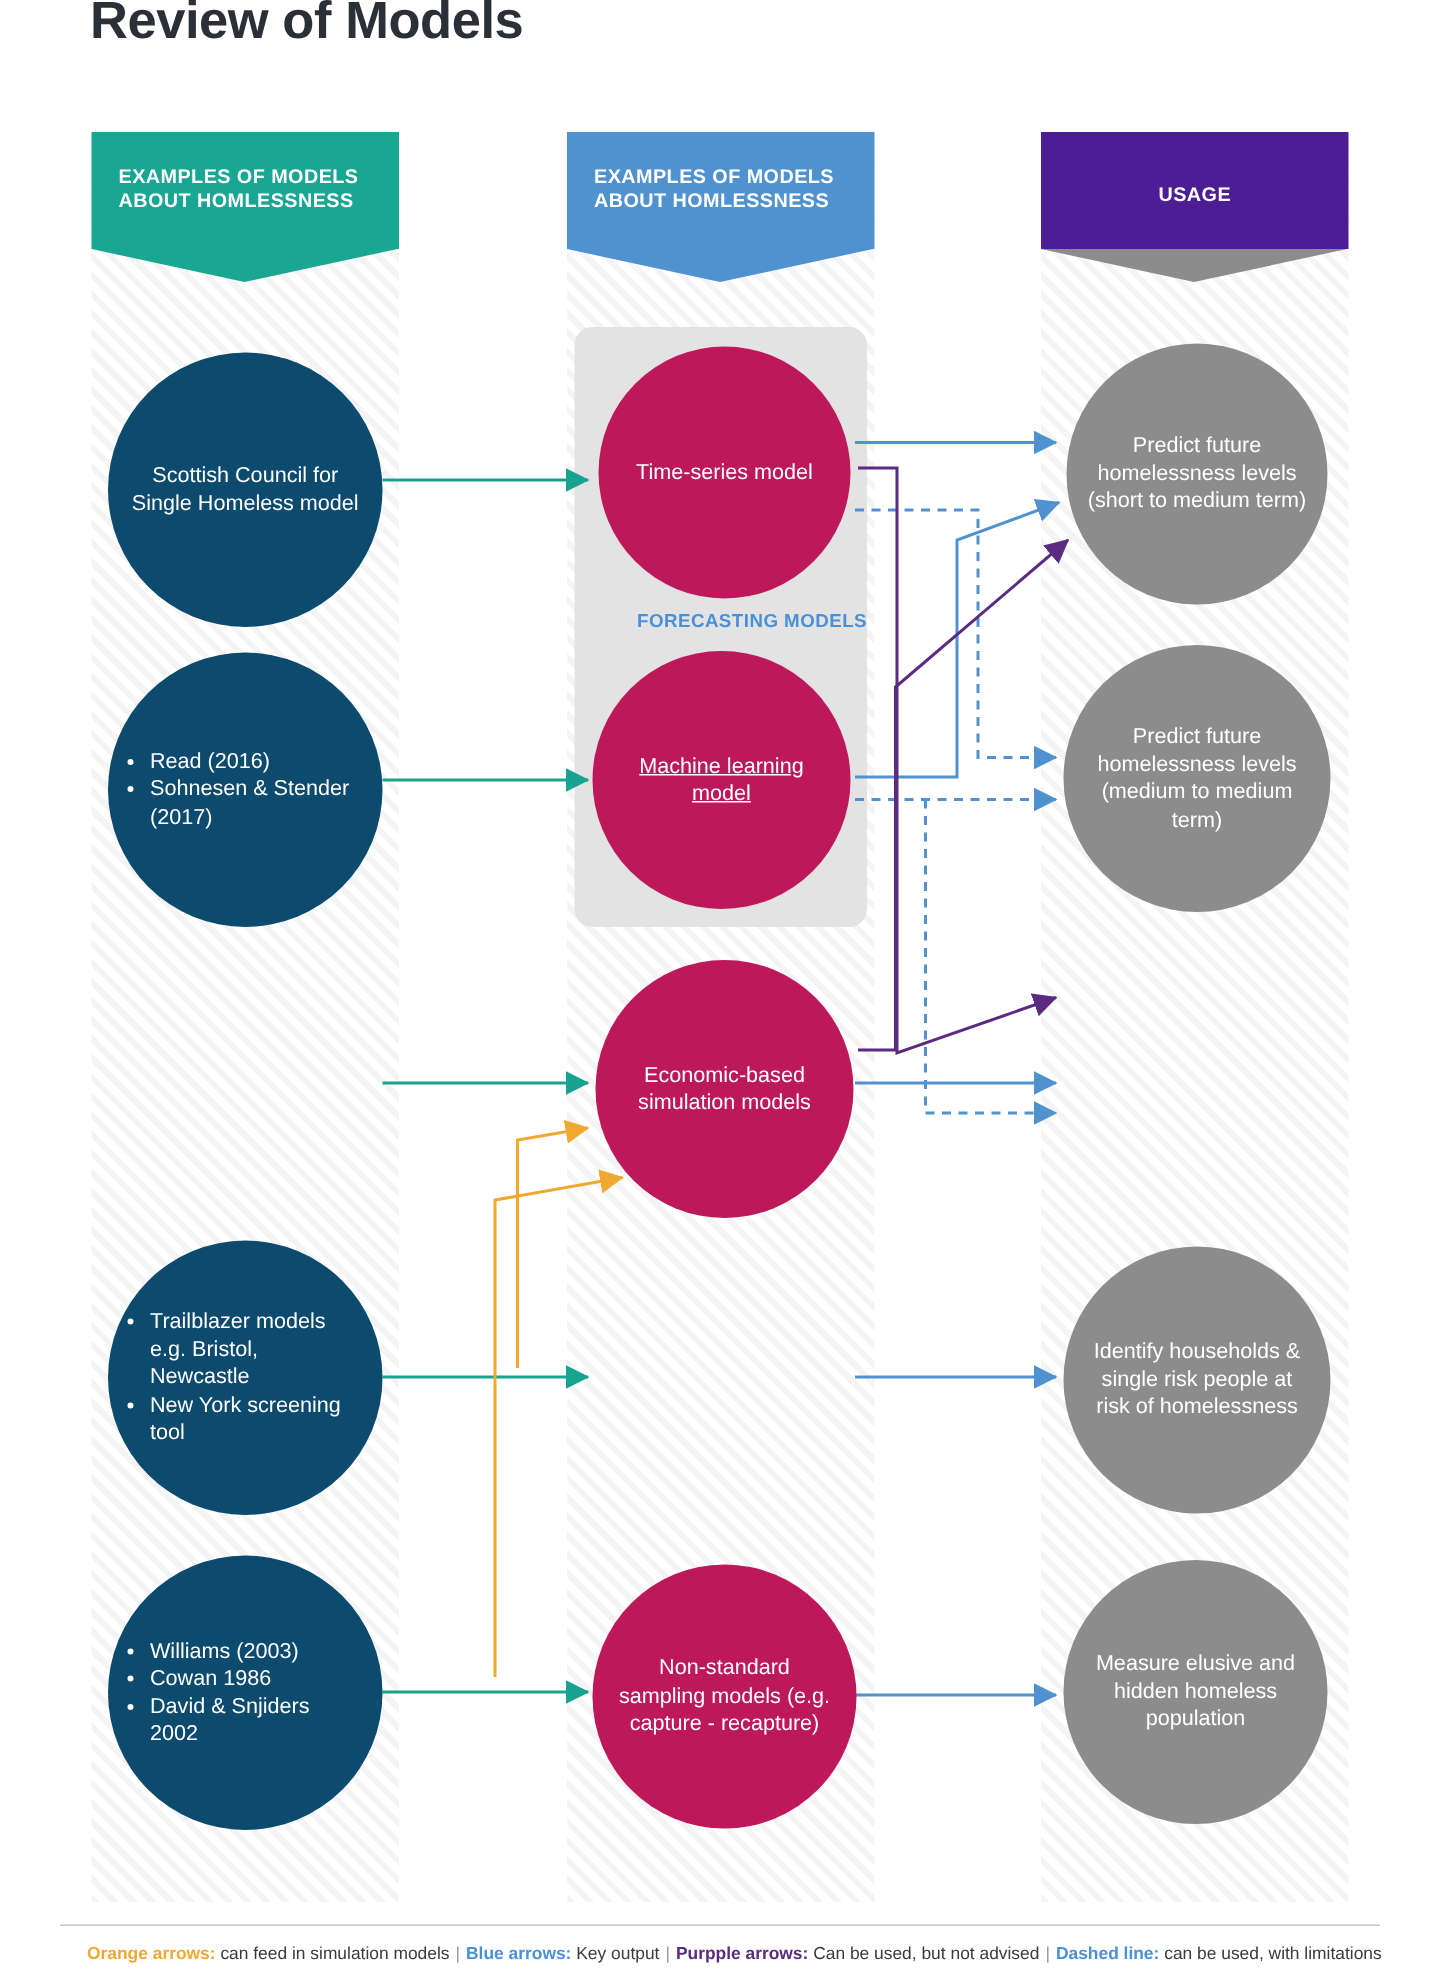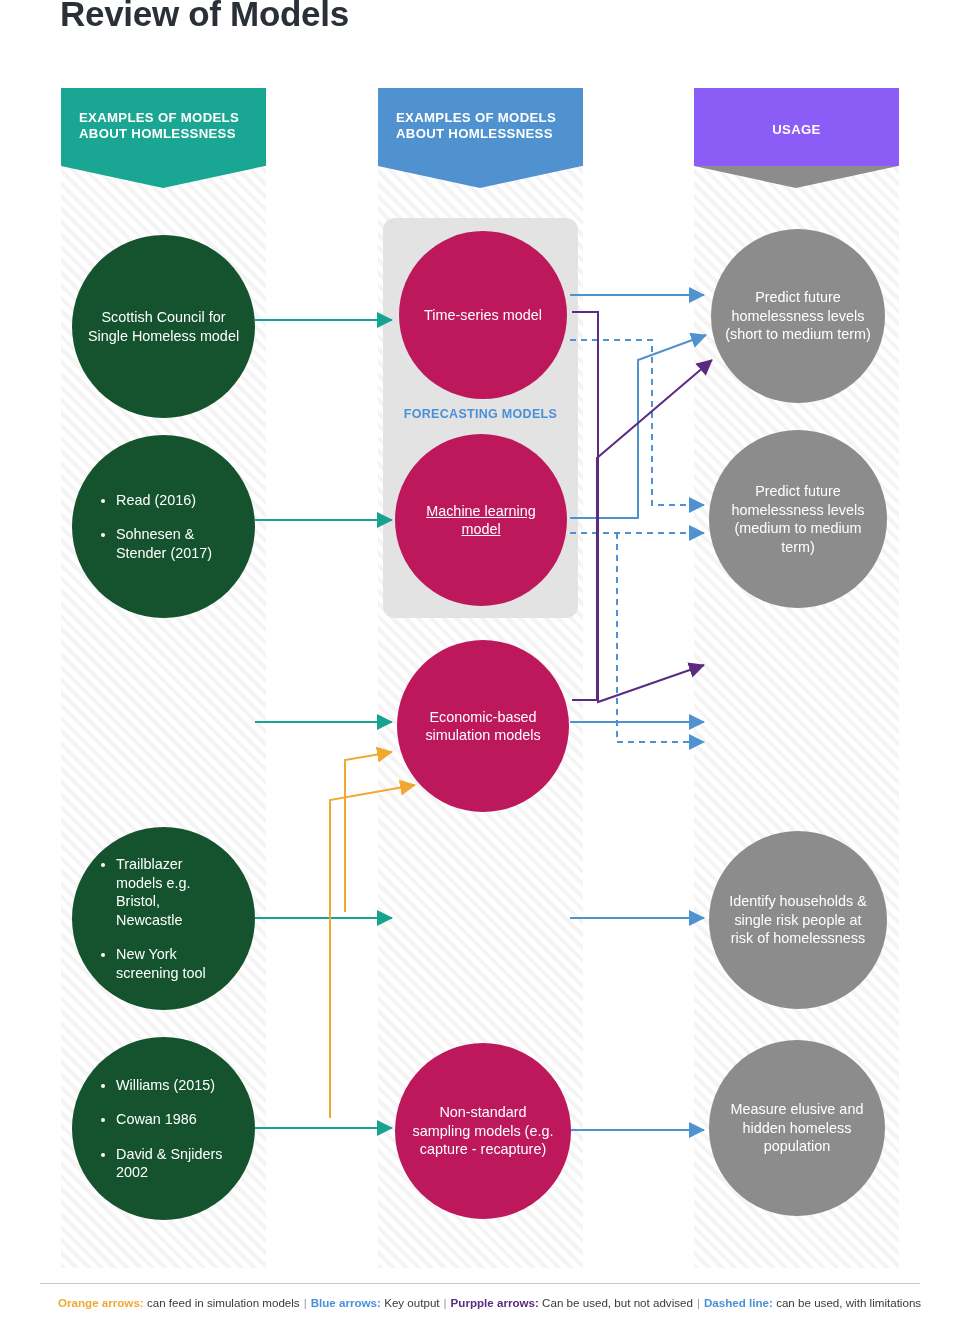--- a/index.html
+++ b/index.html
@@ -30,57 +30,57 @@
   #strip1{left:61px;}
   #strip2{left:378px;}
   #strip3{left:694px;}
 
   .forecast-box{
     position:absolute;left:383px;top:218px;width:195px;height:400px;
     background:#e3e3e3;border-radius:12px;
   }
   .forecast-label{
     position:absolute;left:383px;top:407px;width:195px;
-    text-align:center;color:#4a90d9;font-weight:bold;font-size:12.5px;
+    text-align:right;color:#4a90d9;font-weight:bold;font-size:12.5px;
     letter-spacing:0.3px;
   }
 
   
   .banner{
     position:absolute;width:205px;height:78px;
     color:#ffffff;font-weight:bold;font-size:13.2px;
     line-height:16px;letter-spacing:0.3px;
     box-sizing:border-box;padding:22px 18px 0 18px;
   }
   .banner:after{
     content:"";position:absolute;left:0;top:78px;width:0;height:0;
     border-left:102.5px solid transparent;
     border-right:102.5px solid transparent;
     border-top:22px solid currentColor;
   }
   #banner1{left:61px;top:88px;background:#19a693;color:#19a693;}
   #banner2{left:378px;top:88px;background:#5092cf;color:#5092cf;}
-  #banner3{left:694px;top:88px;background:#8b5cf6;color:#8c8c8c;}
+  #banner3{left:694px;top:88px;background:#4c1d95;color:#8c8c8c;}
   .banner span{color:#ffffff;display:block;}
   #banner3 span{text-align:center;padding-top:12px;}
 
   
   .circle{
     position:absolute;border-radius:50%;
     display:flex;align-items:center;justify-content:center;
     color:#ffffff;text-align:center;
     font-size:14.4px;line-height:18.5px;
     box-sizing:border-box;
   }
-  .c-teal{background:#14532d;}
+  .c-teal{background:#0c4a6e;}
   .c-blue{background:#be185d;}
   .c-gray{background:#8c8c8c;}
   .circle .inner{padding:0 14px;}
   .circle ul{margin:0;padding:0 0 0 14px;text-align:left;list-style:disc;}
-  .circle ul li{margin:16px;padding:0;}
+  .circle ul li{margin:0;padding:0;}
 
   
   .legend-rule{
     position:absolute;left:40px;top:1283px;width:880px;height:1px;background:#c8c8c8;
   }
   .legend{
     position:absolute;left:58px;top:1296px;width:880px;
     font-size:11.6px;color:#3a3a3a;
   }
   .legend b.or{color:#f0a830;}
@@ -183,21 +183,21 @@
       <ul>
         <li>Trailblazer models e.g. Bristol, Newcastle</li>
         <li>New York screening tool</li>
       </ul>
     </div>
   </div>
 
   <div class="circle c-teal" style="left:72px;top:1037px;width:183px;height:183px;">
     <div class="inner">
       <ul>
-        <li>Williams (2015)</li>
+        <li>Williams (2003)</li>
         <li>Cowan 1986</li>
         <li>David &amp; Snjiders 2002</li>
       </ul>
     </div>
   </div>
 
   <div class="circle c-blue" style="left:399px;top:231px;width:168px;height:168px;">
     <div class="inner">Time-series model</div>
   </div>
 

